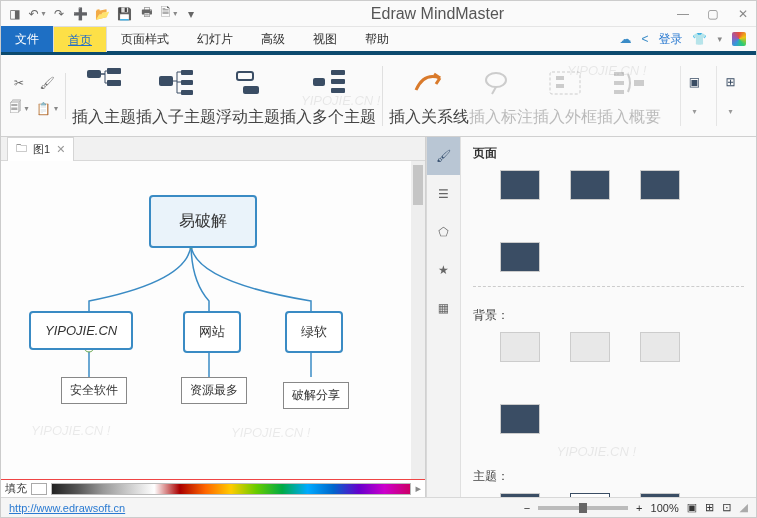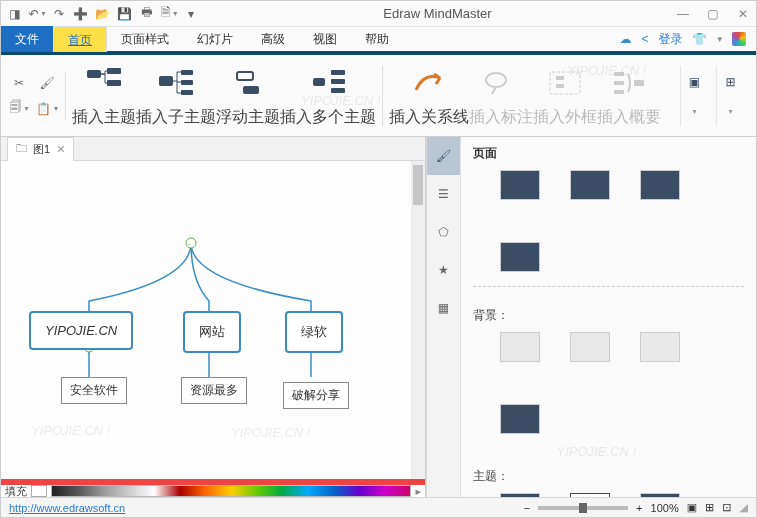--- a/index.html
+++ b/index.html
@@ -2,21 +2,21 @@
 <html><head>
 <meta charset="utf-8">
 <style>
 * { margin: 0; padding: 0; box-sizing: border-box; font-family: "Microsoft YaHei", Arial, sans-serif; }
 body { width: 757px; height: 518px; background: #fff; font-size: 12px; color: #333; overflow: hidden; border: 1px solid #ccc; position: relative; }
 
 
 .titlebar { height: 26px; background: #fafafa; display: flex; align-items: center; padding: 0 6px; border-bottom: 1px solid #e5e5e5; }
 .qat { display: flex; gap: 6px; align-items: center; }
 .qat-btn { width: 16px; height: 16px; display: flex; align-items: center; justify-content: center; color: #666; cursor: pointer; }
-.titlebar .title { flex: 1; text-align: center; color: #555; font-size: 13px; }
+.titlebar .title { flex: 1; text-align: center; color: #555; font-size: 16px; }
 .win-controls { display: flex; gap: 16px; }
 .win-btn { width: 14px; height: 14px; color: #888; cursor: pointer; display: flex; align-items: center; justify-content: center; }
 
 
 .menubar { height: 28px; background: #fafafa; display: flex; align-items: center; border-bottom: 4px solid #0c4a6e; }
 .menu-tab { padding: 0 14px; height: 26px; line-height: 26px; font-size: 12px; cursor: pointer; }
 .menu-tab.file { background: #1e6fc4; color: #fff; }
 .menu-tab.active { background: #fde047; border-top: 1px solid #ddd; border-left: 1px solid #ddd; border-right: 1px solid #ddd; color: #256ec6; text-decoration: underline; }
 .menubar .right { margin-left: auto; display: flex; gap: 10px; align-items: center; padding-right: 10px; }
 .login-link { color: #2a7ad1; cursor: pointer; }
@@ -47,21 +47,21 @@
 
 
 .node { position: absolute; border: 2px solid #3a8bc4; background: #fff; border-radius: 4px; padding: 10px 18px; font-size: 14px; text-align: center; color: #333;}
 .node.root { background: #eaf3fa; padding: 14px 28px; font-size: 16px; }
 .node.child { padding: 10px 14px; font-size: 13px; }
 .node.leaf { border-radius: 0; border: 1px solid #888; padding: 4px 8px; font-size: 12px; }
 
 svg.connectors { position: absolute; inset: 0; width: 100%; height: 100%; }
 
 
-.fillrow { height: 18px; border-top: 6px solid #ef4444; display:flex; align-items:center; padding: 0 4px; gap:4px; font-size:11px;}
+.fillrow { height: 18px; border-top: 1px solid #ef4444; display:flex; align-items:center; padding: 0 4px; gap:4px; font-size:11px;}
 .palette { height:12px; flex:1; background:linear-gradient(to right, #222,#555,#999,#ccc,#fff,#a00,#f60,#fc0,#6c0,#0a4,#0af,#06c,#60c,#c0c,#c06); border:1px solid #bbb;}
 
 
 .sidepanel { width: 330px; background: #fafafa; display: flex; border-left: 1px solid #d8d8d8; }
 .sidetool-strip { width: 34px; background: #f3f3f3; display: flex; flex-direction: column; border-right: 1px solid #e0e0e0;}
 .side-tool { height: 38px; display: flex; align-items: center; justify-content: center; color: #666; cursor: pointer;}
 .side-tool.active { background: #b9c6d4; color:#334d6d;}
 .panel-body { flex: 1; padding: 8px 12px; overflow:auto;}
 .panel-body h4 { font-size: 12px; font-weight: bold; margin-bottom: 8px; color:#333;}
 .panel-grid { display:flex; flex-wrap:wrap; gap: 42px 30px; margin-bottom: 20px; padding-bottom:14px; border-bottom:1px dashed #ccc;padding-left:27px;}
@@ -260,20 +260,21 @@
           <path d="M208 186 L208 216" stroke="#3a8bc4" stroke-width="1.5"></path>
           <path d="M310 186 L310 216" stroke="#3a8bc4" stroke-width="1.5"></path>
           <circle cx="88" cy="186" r="5" fill="#fff" stroke="#6aa84f"></circle>
             <text x="85" y="189" font-size="8" fill="#6aa84f">-</text>
           <circle cx="208" cy="186" r="5" fill="#fff" stroke="#6aa84f"></circle>
             <text x="205" y="189" font-size="8" fill="#6aa84f">-</text>
           <circle cx="310" cy="186" r="5" fill="#fff" stroke="#6aa84f"></circle>
             <text x="307" y="189" font-size="8" fill="#6aa84f">-</text>
         </svg>
 
+        <div class="node root" style="left:148px; top:34px;">易破解</div>
 
         <div class="node child" style="left:28px; top:150px;font-style:italic;">YIPOJIE.CN</div>
         <div class="node child" style="left:182px; top:150px;">网站</div>
         <div class="node child" style="left:284px; top:150px;">绿软</div>
 
         <div class="node leaf" style="left:60px; top:216px;">安全软件</div>
         <div class="node leaf" style="left:180px; top:216px;">资源最多</div>
         <div class="node leaf" style="left:282px; top:221px;">破解分享</div>
 
         <span class="watermark" style="top:262px; left:30px;">YIPOJIE.CN !</span>

